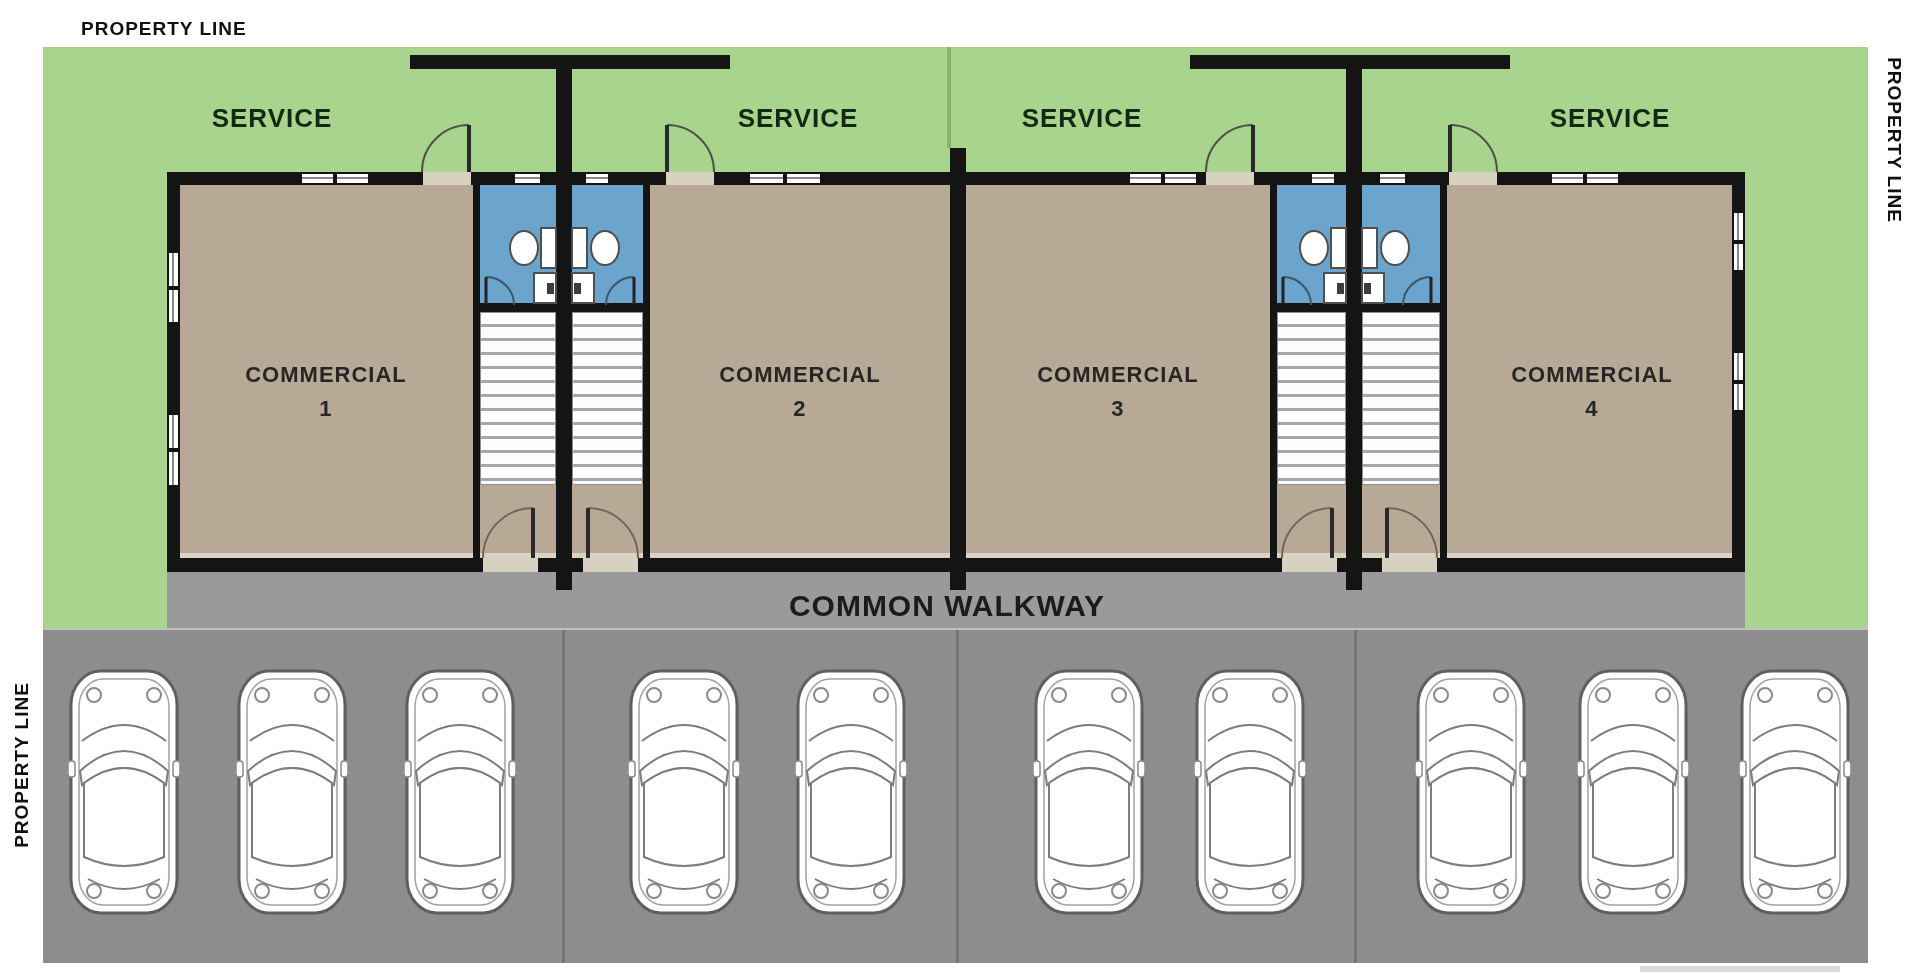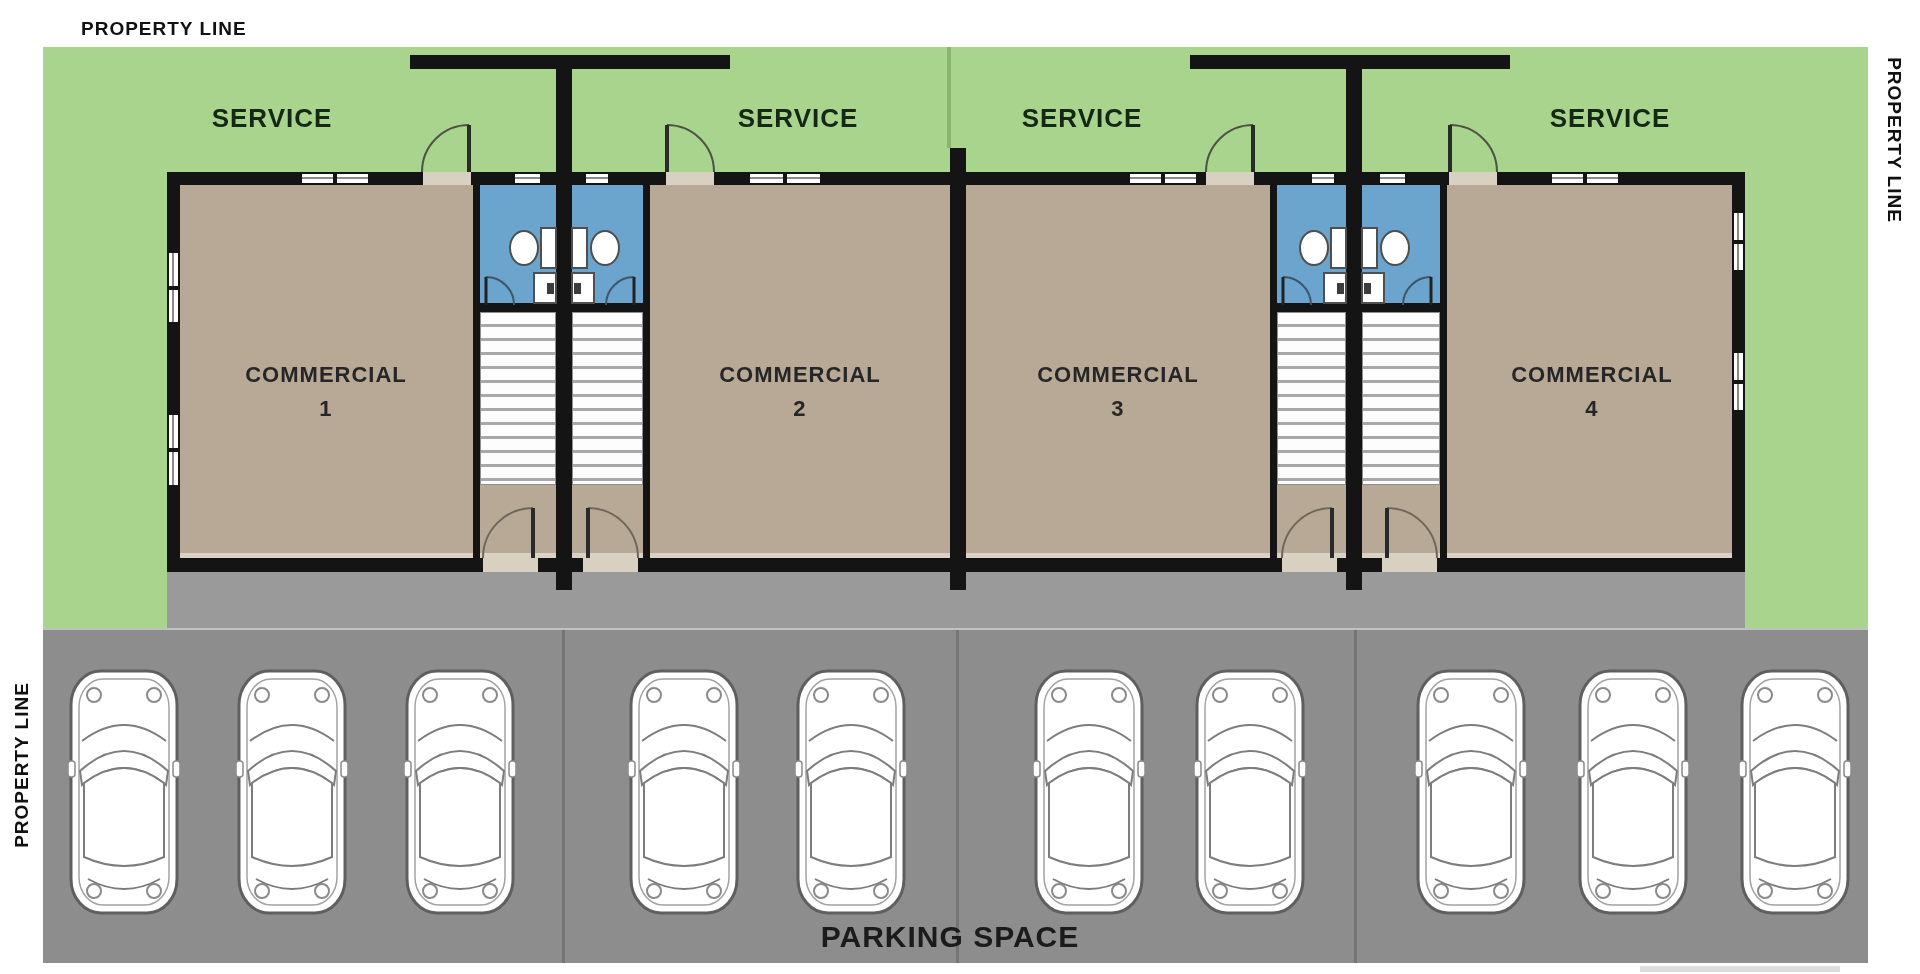--- a/index.html
+++ b/index.html
@@ -226,15 +226,15 @@
   </div>
   <div class="lbl unit" style="left:1118px;top:392px;">
     <div>COMMERCIAL</div>
     <div>3</div>
   </div>
   <div class="lbl unit" style="left:1592px;top:392px;">
     <div>COMMERCIAL</div>
     <div>4</div>
   </div>
 
-  <div class="lbl big" style="left:950px;top:937px;">PARKING SPACE</div>
+  <div class="lbl big" style="left:947px;top:606px;">COMMON WALKWAY</div>
 
 </div>
 
 </body></html>

